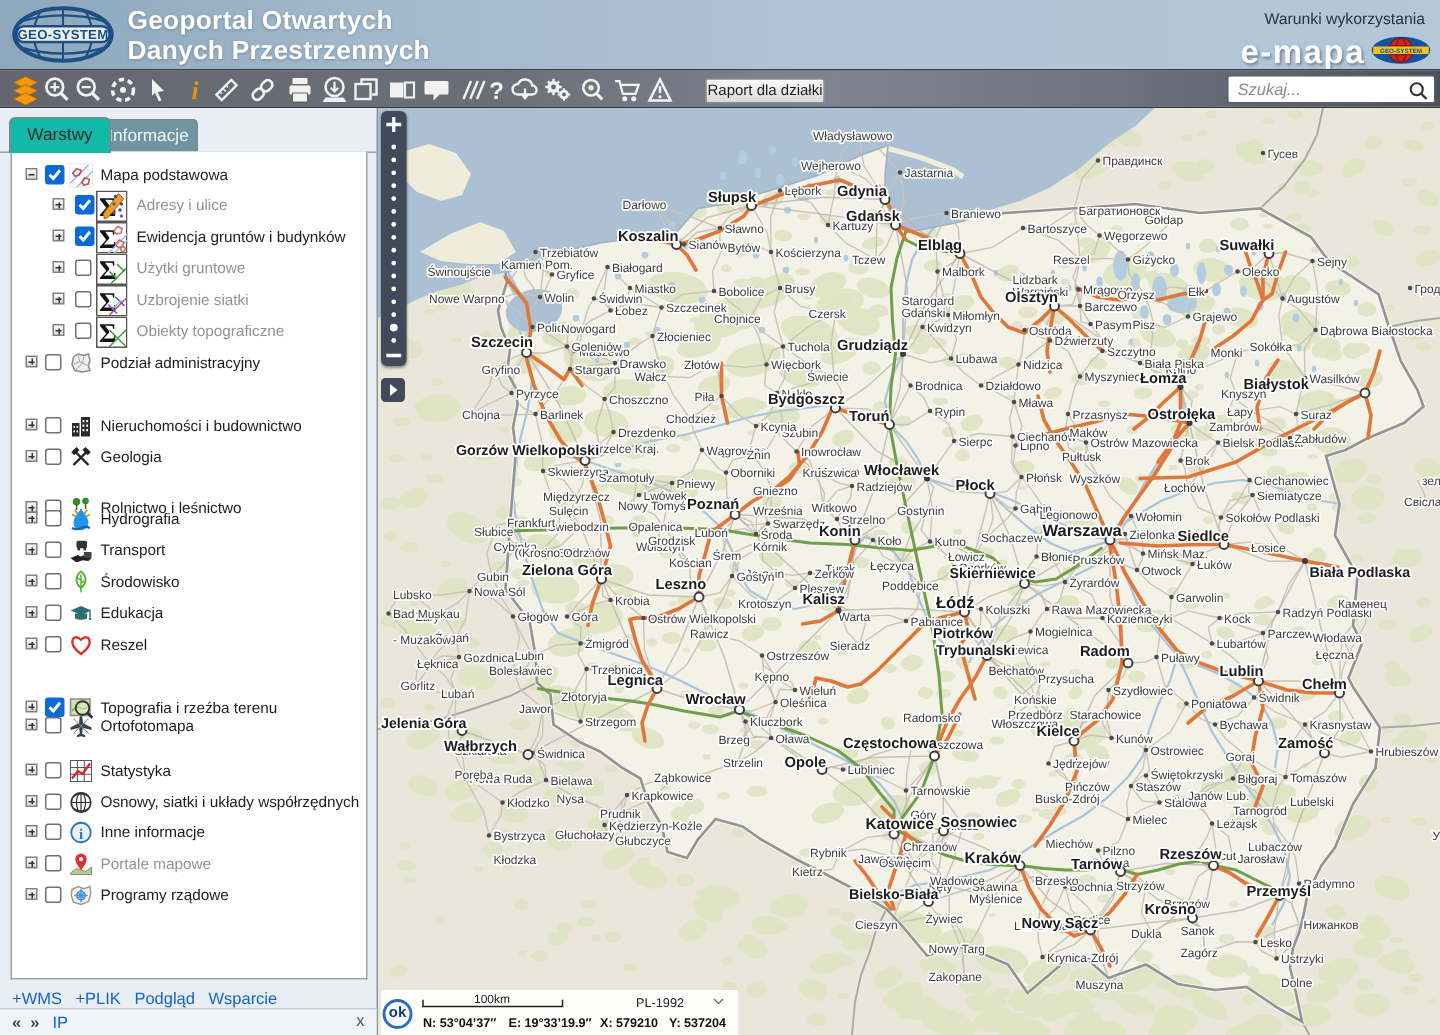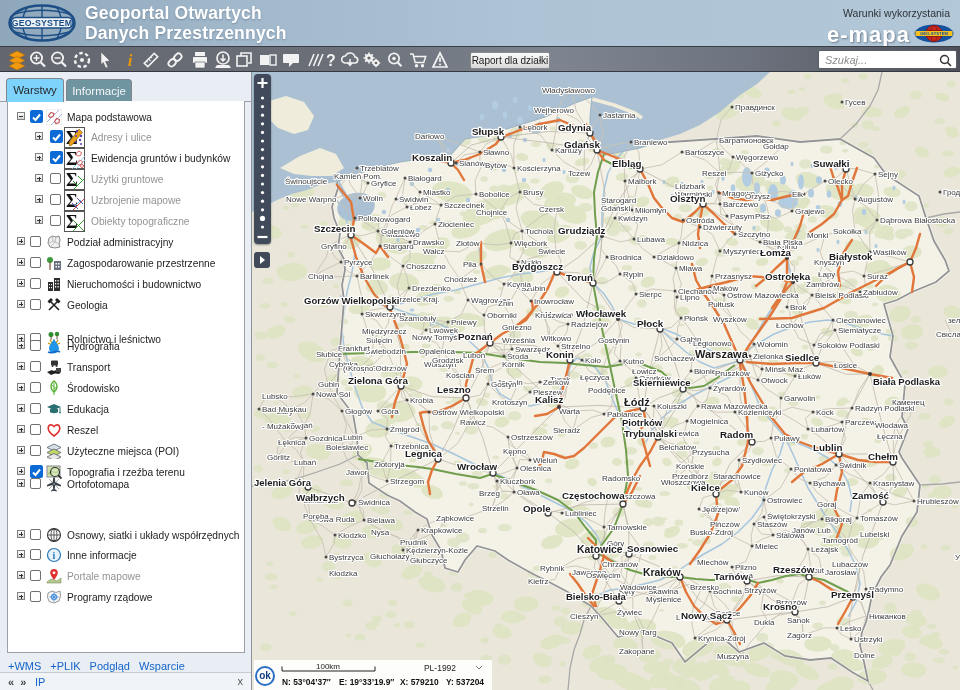--- a/index.html
+++ b/index.html
@@ -19,21 +19,21 @@
  border-top:1px solid #3a3d44;border-bottom:1px solid #35383f}
 #tb .ic{position:absolute;top:3px;width:20px;height:20px}
 #tb .rbtn{position:absolute;left:470px;top:5px;width:80px;height:17px;font-size:10px;color:#1b1b1b;
  background:linear-gradient(#fbfbfb,#d9d9d9);border:1px solid #8b8b8b;border-radius:2px;text-align:center;line-height:15px}
 #tb .srch{position:absolute;left:818px;top:3px;width:139px;height:19px;background:#fff;border:1px solid #5a5e66;border-radius:2px}
 #tb .srch span{position:absolute;left:6px;top:3px;font-size:11px;font-style:italic;color:#8b8b8b}
 
 #pnl{position:absolute;left:0;top:72px;width:252px;height:618px;background:#e9eef5;border-right:1px solid #8d939b}
 .tab{position:absolute;top:6px;height:22px;font-size:11.5px;line-height:22px;text-align:center;
  border:1px solid #7e858c;border-bottom:none;border-radius:4px 4px 0 0}
-#tab1{left:6px;width:58px;background:#7dd3fc;color:#26292c;z-index:3;height:24px}
+#tab1{left:6px;width:68px;background:#14b8a6;color:#26292c;z-index:3;height:24px}
 #tab2{left:66px;width:66px;background:#6f95a0;color:#f2f6f8;top:7px}
 #tabline{position:absolute;left:0;top:29px;width:252px;height:1px;background:#9aa1a8}
 #tree{position:absolute;left:7px;top:29px;width:238px;height:552px;background:#fff;border:1px solid #9aa1a8;border-top:none;overflow:hidden}
 .row{position:absolute;left:0;height:21px;width:215px}
 .exp{position:absolute;width:8px;height:8px;background:linear-gradient(#fdfdfd,#d8d8d8);border:1px solid #808080}
 .exp i{position:absolute;left:1px;top:3px;width:4px;height:1px;background:#333}
 .exp b{position:absolute;left:2.5px;top:1.5px;width:1px;height:4px;background:#333}
 .cb{position:absolute;width:11px;height:11px;border:1px solid #707070;background:#fff;border-radius:2px}
 .cbc{position:absolute;width:13px;height:13px;border-radius:2px;background:#0b6ad6}
 .lbl{position:absolute;font-size:10.2px;color:#1d1d1d;white-space:nowrap}
@@ -2512,21 +2512,21 @@
           <span class="cb" style="left:42px;top:4px"></span>
           <span class="ticon" style="left:56px;top:0px"><svg width="21" height="21" viewBox="0 0 21 21">
               <rect x="0.5" y="0.5" width="20" height="20" fill="#fff" stroke="#555"></rect>
               <text x="2" y="17" font-size="18" font-weight="bold" fill="#111" font-family="Liberation Serif">Σ</text>
               <g fill="none" stroke-width="1">
                 <path d="M9 20 L20 9" stroke="#d44"></path>
                 <path d="M8 13 l6 6 M13 8 l6 6" stroke="#55c"></path>
                 <path d="M11 16 l6-6" stroke="#7ab8e8"></path>
               </g>
             </svg></span>
-          <span class="lbl lblg" style="left:83px;top:5px">Uzbrojenie mapowe</span>
+          <span class="lbl lblg" style="left:83px;top:5px">Uzbrojenie siatki</span>
         </div>
         <div class="row" style="top:110.0px">
           <span class="exp" style="left:27px;top:5px">
             <i></i>
             <b></b>
           </span>
           <span class="cb" style="left:42px;top:4px"></span>
           <span class="ticon" style="left:56px;top:0px"><svg width="21" height="21" viewBox="0 0 21 21">
               <rect x="0.5" y="0.5" width="20" height="20" fill="#fff" stroke="#555"></rect>
               <text x="2" y="17" font-size="18" font-weight="bold" fill="#111" font-family="Liberation Serif">Σ</text>
@@ -2540,37 +2540,20 @@
           <span class="exp" style="left:9px;top:5px">
             <i></i>
             <b></b>
           </span>
           <span class="cb" style="left:22px;top:4px"></span>
           <span class="ticon" style="left:38px;top:2px"><svg width="16" height="16" viewBox="0 0 16 16">
               <path d="M3 4 L6 2 L10 3 L13 2 L14 6 L13 10 L14 13 L9 14 L4 13 L2 9 Z" fill="#efefef" stroke="#888"></path>
               <path d="M6 2 L7 7 L3 9 M10 3 L9 8 L13 10 M7 7 L9 8 M4 13 L9 8" stroke="#aaa" fill="none" stroke-width=".7"></path>
             </svg></span>
           <span class="lbl" style="left:59px;top:5px">Podział administracyjny</span>
-        </div>
-        <div class="row" style="top:151.8px">
-          <span class="exp" style="left:9px;top:5px">
-            <i></i>
-            <b></b>
-          </span>
-          <span class="cb" style="left:22px;top:4px"></span>
-          <span class="ticon" style="left:38px;top:2px"><svg width="16" height="16" viewBox="0 0 16 16">
-              <rect x="8" y="6" width="7" height="9" fill="#6a7280"></rect>
-              <rect x="9.5" y="8" width="1.5" height="1.5" fill="#fff"></rect>
-              <rect x="12" y="8" width="1.5" height="1.5" fill="#fff"></rect>
-              <rect x="9.5" y="11" width="1.5" height="1.5" fill="#fff"></rect>
-              <rect x="12" y="11" width="1.5" height="1.5" fill="#fff"></rect>
-              <circle cx="4" cy="5" r="3" fill="#3d9b3d"></circle>
-              <rect x="3.4" y="7" width="1.2" height="8" fill="#7a5230"></rect>
-            </svg></span>
-          <span class="lbl" style="left:59px;top:5px">Zagospodarowanie przestrzenne</span>
         </div>
         <div class="row" style="top:172.7px">
           <span class="exp" style="left:9px;top:5px">
             <i></i>
             <b></b>
           </span>
           <span class="cb" style="left:22px;top:4px"></span>
           <span class="ticon" style="left:38px;top:2px"><svg width="16" height="16" viewBox="0 0 16 16">
               <g fill="#2c2c2c">
                 <rect x="2" y="6" width="5" height="9"></rect>
@@ -2680,35 +2663,20 @@
           <span class="exp" style="left:9px;top:5px">
             <i></i>
             <b></b>
           </span>
           <span class="cb" style="left:22px;top:4px"></span>
           <span class="ticon" style="left:38px;top:2px"><svg width="16" height="16" viewBox="0 0 16 16">
               <path d="M8 14 C-2 7 3 -0.5 8 4.5 C13 -0.5 18 7 8 14 Z" fill="none" stroke="#e03030" stroke-width="1.6"></path>
             </svg></span>
           <span class="lbl" style="left:59px;top:5px">Reszel</span>
         </div>
-        <div class="row" style="top:339.9px">
-          <span class="exp" style="left:9px;top:5px">
-            <i></i>
-            <b></b>
-          </span>
-          <span class="cb" style="left:22px;top:4px"></span>
-          <span class="ticon" style="left:38px;top:2px"><svg width="16" height="16" viewBox="0 0 16 16">
-              <g fill="#d8e2ea" stroke="#55606a" stroke-width=".8">
-                <path d="M8 1 L15 4.5 L8 8 L1 4.5 Z"></path>
-                <path d="M8 6 L15 9.5 L8 13 L1 9.5 Z" fill="#c4d86a"></path>
-                <path d="M8 10.5 L15 14 L8 17.5 L1 14 Z" fill="#e8e8e8"></path>
-              </g>
-            </svg></span>
-          <span class="lbl" style="left:59px;top:5px">Użyteczne miejsca (POI)</span>
-        </div>
         <div class="row" style="top:360.8px">
           <span class="exp" style="left:9px;top:5px">
             <i></i>
             <b></b>
           </span>
           <span class="cbc" style="left:22px;top:3px"><svg width="13" height="13">
               <path d="M3 6.5 L5.5 9 L10 3.5" stroke="#fff" stroke-width="2" fill="none"></path>
             </svg></span>
           <span class="ticon" style="left:38px;top:2px"><svg width="16" height="16" viewBox="0 0 16 16">
               <rect x="1" y="2" width="13" height="11" fill="#cfe3a8" stroke="#889"></rect>
@@ -2722,20 +2690,34 @@
           <span class="exp" style="left:9px;top:5px">
             <i></i>
             <b></b>
           </span>
           <span class="cb" style="left:22px;top:4px"></span>
           <span class="ticon" style="left:38px;top:2px"><svg width="16" height="16" viewBox="0 0 16 16">
               <path d="M7.2 1.5 h1.6 l.5 4.5 5.7 3 v1.6 l-5.8-1.5 -.4 3.9 2 1.4 v1.1 l-2.8-.7 -2.8 .7 v-1.1 l2-1.4 -.4-3.9 -5.8 1.5 v-1.6 l5.7-3 Z" fill="#384048"></path>
               <path d="M3 3 L13 13 M13 3 L3 13" stroke="#888" stroke-width=".7"></path>
             </svg></span>
           <span class="lbl" style="left:59px;top:5px">Ortofotomapa</span>
+        </div>
+        <div class="row" style="top:402.6px">
+          <span class="exp" style="left:9px;top:5px">
+            <i></i>
+            <b></b>
+          </span>
+          <span class="cb" style="left:22px;top:4px"></span>
+          <span class="ticon" style="left:38px;top:2px"><svg width="16" height="16" viewBox="0 0 16 16">
+              <g stroke="#556" stroke-width=".7" fill="none">
+                <path d="M1 1 h14 v14 h-14 Z M1 5.6 h14 M1 10.2 h14 M5.6 1 v14 M10.2 1 v14"></path>
+              </g>
+              <path d="M2 13 L6 8 L9 10 L14 3" stroke="#d22" stroke-width="1.5" fill="none"></path>
+            </svg></span>
+          <span class="lbl" style="left:59px;top:5px">Statystyka</span>
         </div>
         <div class="row" style="top:423.5px">
           <span class="exp" style="left:9px;top:5px">
             <i></i>
             <b></b>
           </span>
           <span class="cb" style="left:22px;top:4px"></span>
           <span class="ticon" style="left:38px;top:2px"><svg width="16" height="16" viewBox="0 0 16 16">
               <circle cx="8" cy="8" r="6.5" fill="none" stroke="#333" stroke-width="1.1"></circle>
               <path d="M1.5 8 h13 M8 1.5 v13 M3 4 a9 9 0 0 1 10 0 M3 12 a9 9 0 0 0 10 0" stroke="#333" fill="none" stroke-width=".8"></path>

